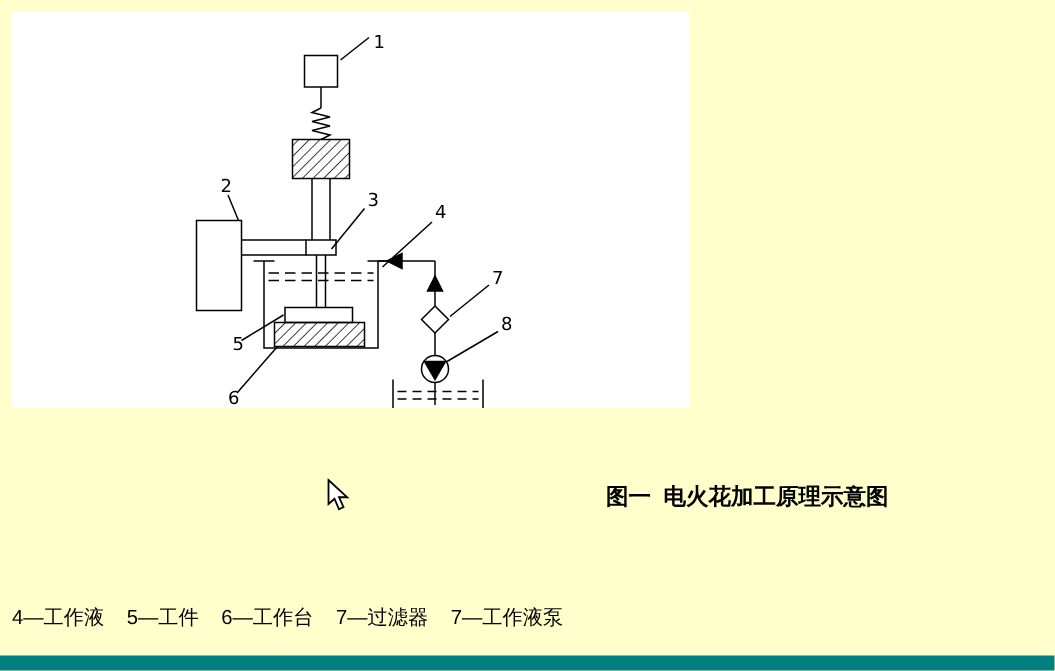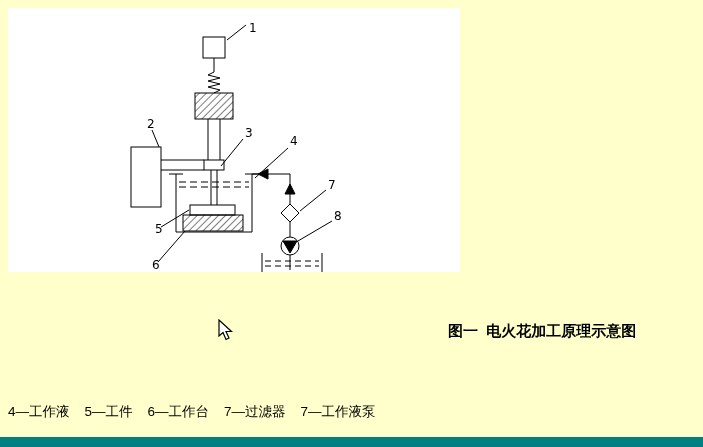--- a/index.html
+++ b/index.html
@@ -13,21 +13,20 @@
   .page{position:absolute;left:0;top:0;width:703px;height:447px;}
   .diagram-panel{
     position:absolute;left:8px;top:8px;width:452px;height:264px;
     background:#FFFFFF;
   }
   .diagram-panel svg{display:block;}
   .caption{
     position:absolute;left:404px;top:322px;
     font-size:15px;font-weight:bold;color:#000;
     white-space:pre;
-    margin-left:44px;
   }
   .legend-line{
     position:absolute;left:8px;
     font-size:13.5px;color:#000;
     white-space:pre;
   }
   .legend-line.l1{top:369px;}
   .legend-line.l2{top:403px;}
   .bottom-bar{
     position:absolute;left:0;bottom:0;width:703px;height:10px;

